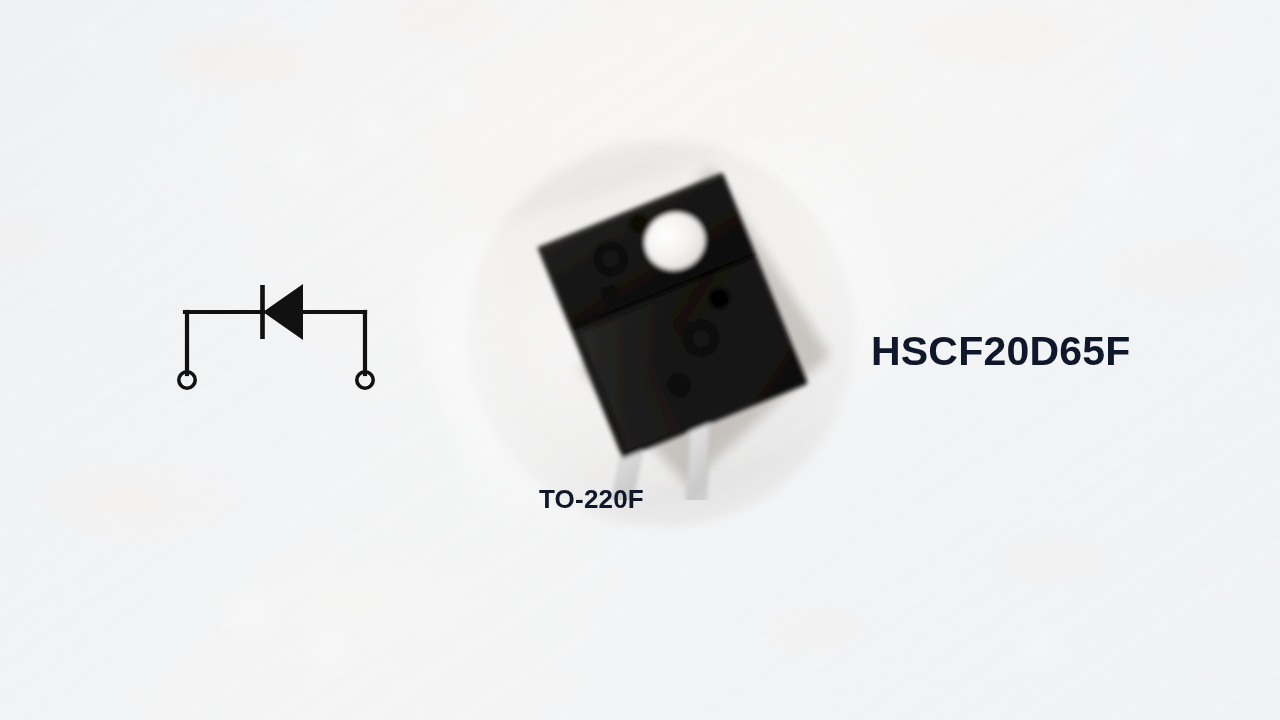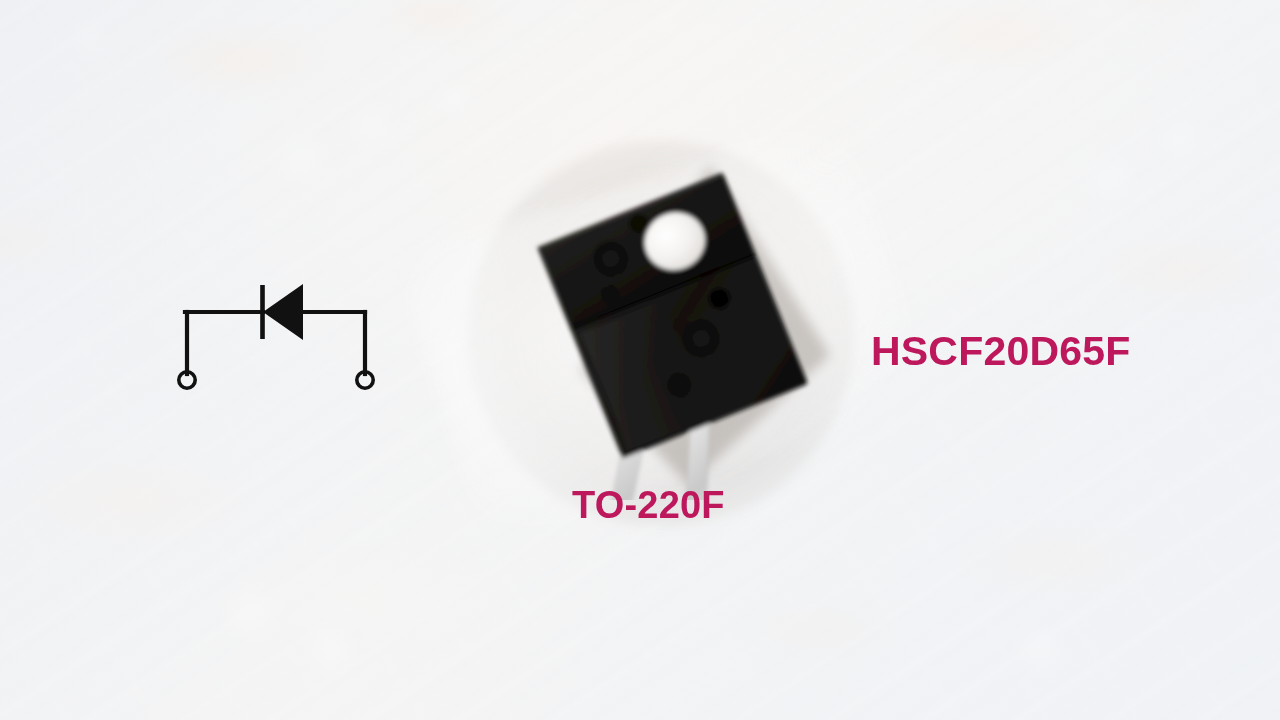--- a/index.html
+++ b/index.html
@@ -112,35 +112,34 @@
     position: absolute;
     left: 430px;
     top: 140px;
     width: 450px;
     height: 360px;
   }
 
   
   .label {
     position: absolute;
-    color: #be185d;
+    color: #0f172a;
     font-weight: bold;
     white-space: nowrap;
     letter-spacing: 0.2px;
   }
   .label-part {
     left: 871px;
     top: 328px;
     font-size: 41px;
   }
   .label-package {
     left: 539px;
     top: 484px;
-    font-size: 38px;
-    margin-left: 33px;
+    font-size: 26px;
   }
 </style>
 </head>
 <body>
 
 <div id="stage">
 
   <div class="bg-base"></div>
   <div class="bg-traces"></div>
   <div class="bg-warm"></div>

